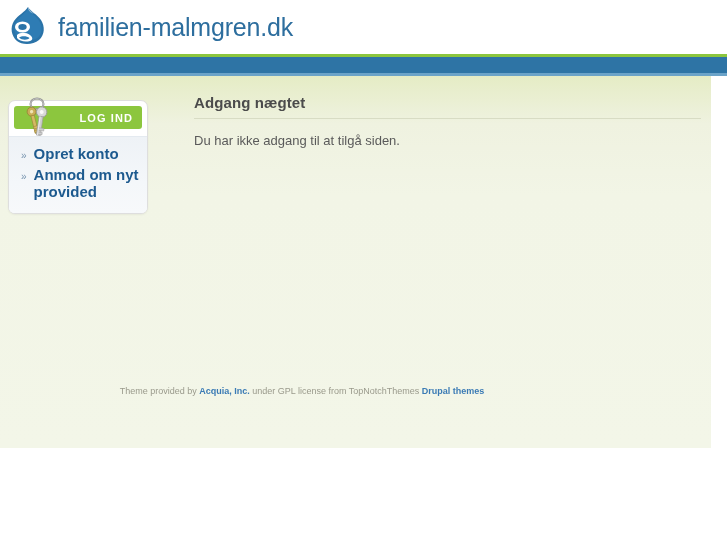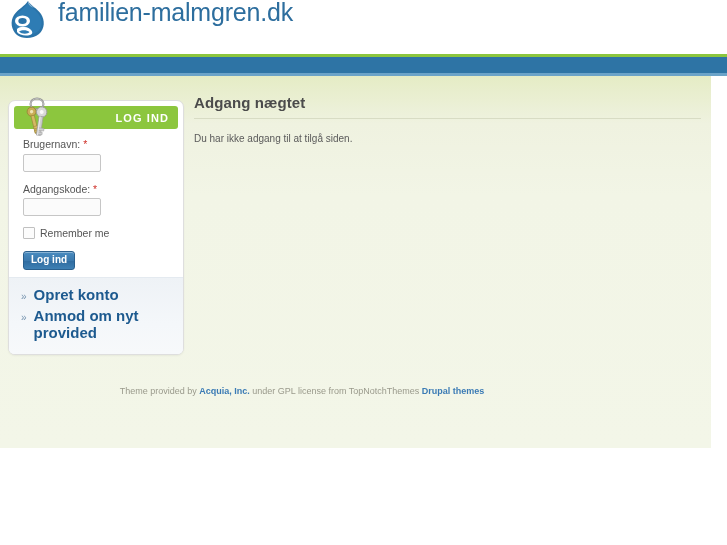--- a/index.html
+++ b/index.html
@@ -15,20 +15,21 @@
     color: #4a4a4a;
     overflow: hidden;
     position: relative;
   }
 
   
   .header {
     height: 54px;
     background: #ffffff;
     display: flex;
+    align-items: center;
     padding-left: 8px;
     box-sizing: border-box;
   }
   .logo {
     width: 40px;
     height: 42px;
     position: relative;
     flex: 0 0 auto;
     margin-right: 10px;
   }
@@ -64,21 +65,21 @@
     height: 372px;
     background: linear-gradient(to bottom, #e5ecc5 0px, #eff2e0 48px, #f2f5e6 120px, #f3f6e8 100%);
     box-sizing: border-box;
   }
 
   
   .sidebar {
     position: absolute;
     left: 8px;
     top: 24px;
-    width: 176px;
+    width: 140px;
   }
   .login-block {
     position: relative;
     background: #ffffff;
     border: 1px solid #dedede;
     border-radius: 7px;
     padding: 5px;
     box-sizing: border-box;
     box-shadow: 0 1px 2px rgba(0,0,0,0.05);
   }
@@ -214,21 +215,21 @@
     color: #4b4b4b;
     margin: 0 0 7px 0;
     letter-spacing: 0.1px;
   }
   .title-rule {
     height: 1px;
     background: #d8dcc4;
     margin-bottom: 12px;
   }
   .body-text {
-    font-size: 10px;
+    font-size: 13px;
     color: #5a5a5a;
     line-height: 1.5;
     margin: 0;
   }
 
   
   .footer {
     position: absolute;
     top: 310px;
     left: 0;
@@ -292,40 +293,20 @@
             <ellipse cx="21" cy="15" rx="5.2" ry="5.2" fill="#d9d9d9" stroke="#9a9a9a" stroke-width="0.9"></ellipse>
             <circle cx="21" cy="15" r="2" fill="#fafafa"></circle>
             <rect x="19" y="19.5" width="4" height="19" fill="#cfcfcf" stroke="#9a9a9a" stroke-width="0.6"></rect>
             <rect x="19" y="31" width="6.6" height="2.6" fill="#cfcfcf" stroke="#9a9a9a" stroke-width="0.5"></rect>
             <rect x="19" y="35.2" width="5.4" height="2.4" fill="#cfcfcf" stroke="#9a9a9a" stroke-width="0.5"></rect>
             <rect x="19.5" y="19.5" width="1.1" height="19" fill="#f2f2f2" opacity="0.8"></rect>
           </g>
         </svg>
       </div>
 
-      <div class="block-content">
-        <label class="form-label">
-          <span>Brugernavn:</span>
-          <span class="req">*</span>
-        </label>
-        <input class="text-field" type="text" placeholder="" style="">
-
-        <label class="form-label">
-          <span>Adgangskode:</span>
-          <span class="req">*</span>
-        </label>
-        <input class="text-field" type="password" placeholder="" style="">
-
-        <div class="checkbox-row">
-          <span class="cb"></span>
-          <span class="cb-label">Remember me</span>
-        </div>
-
-        <button class="login-btn">Log ind</button>
-      </div>
 
       <div class="block-footer">
         <ul class="block-links">
           <li>
             <span class="bullet">»</span>
             <a href="#">Opret konto</a>
           </li>
           <li>
             <span class="bullet">»</span>
             <a href="#">Anmod om nyt provided</a>

